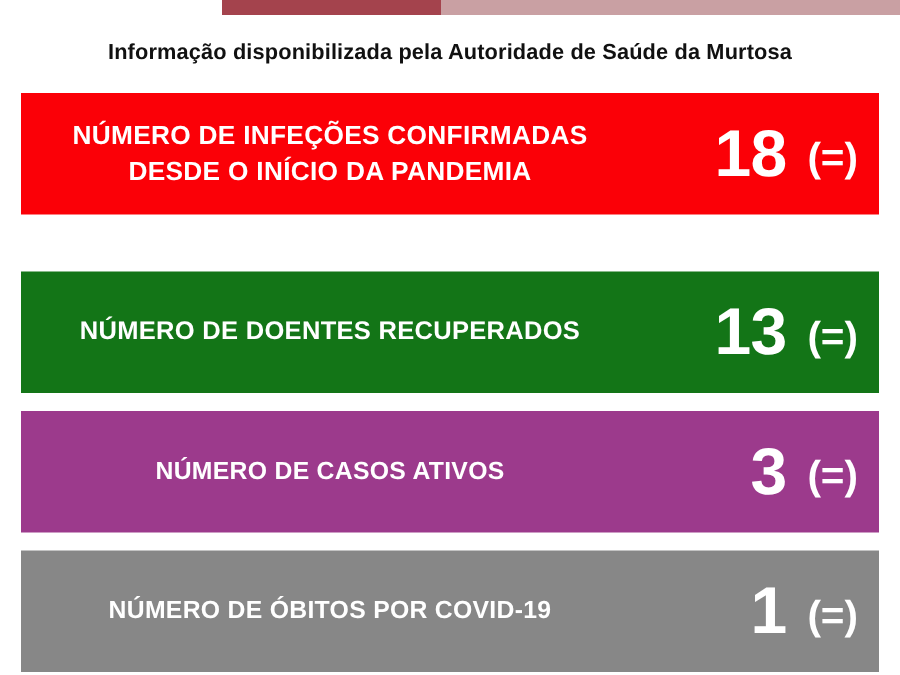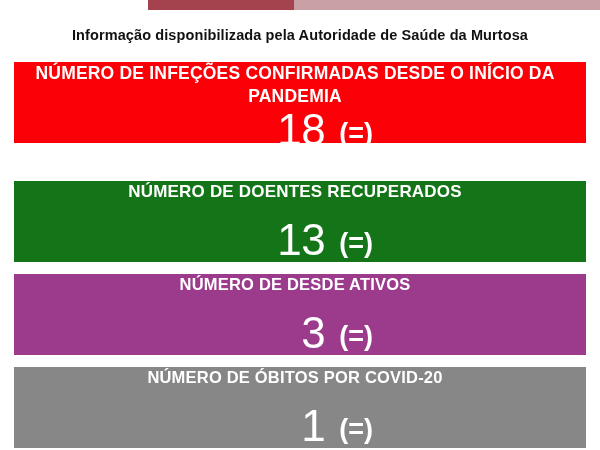--- a/index.html
+++ b/index.html
@@ -74,21 +74,20 @@
 
   .row {
     position: relative;
     display: flex;
     align-items: center;
     justify-content: space-between;
     height: 81px;
     margin-bottom: 12px;
     box-sizing: border-box;
     padding: 0 14px 0 10px;
-    flex-direction: column;
   }
   .row:last-child { margin-bottom: 0; }
 
   .row-label {
     flex: 1 1 auto;
     color: #ffffff;
     font-weight: bold;
     font-size: 17px;
     line-height: 1.32;
     text-align: center;
@@ -101,21 +100,21 @@
 
   .row-value-wrap {
     flex: 0 0 auto;
     display: flex;
     align-items: center;
     justify-content: flex-end;
     min-width: 150px;
   }
   .row-number {
     color: #ffffff;
-    font-weight: normal;
+    font-weight: bold;
     font-size: 44px;
     line-height: 1;
     letter-spacing: -0.5px;
   }
   .row-trend {
     color: #ffffff;
     font-weight: bold;
     font-size: 27px;
     line-height: 1;
     margin-left: 14px;
@@ -152,29 +151,29 @@
 
     <div class="row r2" style="background: rgb(19, 117, 23); margin-top: 38px;">
       <div class="row-label">NÚMERO DE DOENTES RECUPERADOS</div>
       <div class="row-value-wrap">
         <div class="row-number">13</div>
         <div class="row-trend">(=)</div>
       </div>
     </div>
 
     <div class="row r3" style="background: rgb(156, 58, 140);">
-      <div class="row-label">NÚMERO DE DESDE ATIVOS</div>
+      <div class="row-label">NÚMERO DE CASOS ATIVOS</div>
       <div class="row-value-wrap">
         <div class="row-number">3</div>
         <div class="row-trend">(=)</div>
       </div>
     </div>
 
     <div class="row r4" style="background: rgb(135, 135, 135);">
-      <div class="row-label">NÚMERO DE ÓBITOS POR COVID-20</div>
+      <div class="row-label">NÚMERO DE ÓBITOS POR COVID-19</div>
       <div class="row-value-wrap">
         <div class="row-number">1</div>
         <div class="row-trend">(=)</div>
       </div>
     </div>
 
   </div>
 </div>
 
 </body></html>

